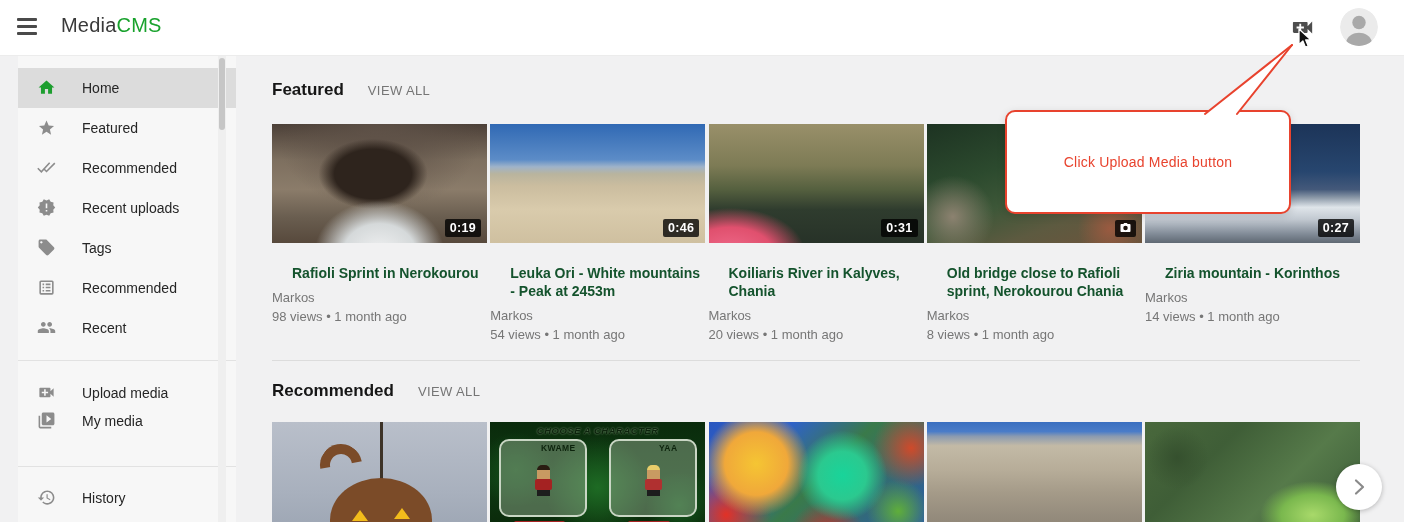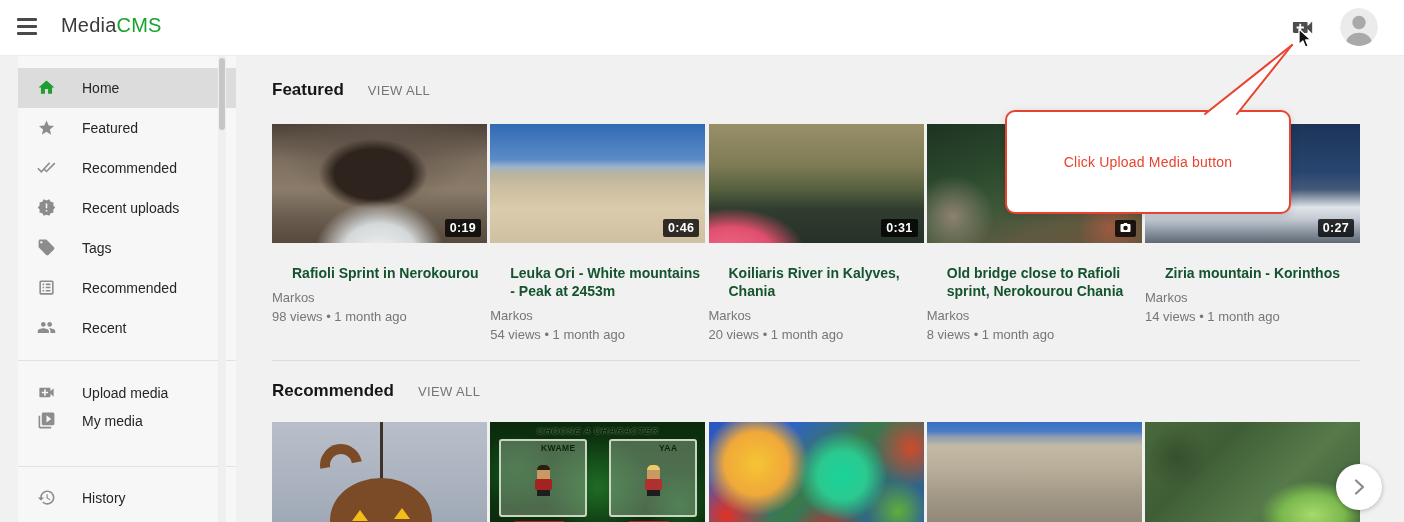--- a/index.html
+++ b/index.html
@@ -92,21 +92,21 @@
 
   
   .thumb-r2 { background:
       radial-gradient(circle 70px at 50% 55%, #1e6b24 0%, rgba(30,107,36,0) 75%),
       radial-gradient(circle 50px at 12% 40%, #14501a 0%, rgba(20,80,26,0) 75%),
       radial-gradient(circle 45px at 88% 70%, #155a1e 0%, rgba(21,90,30,0) 75%),
       linear-gradient(180deg,#0a2b0c 0%,#0e3a12 50%,#092408 100%); }
   .g-title { position:absolute; top:3px; left:0; width:100%; text-align:center; font-size:9.5px; font-weight:700;
              font-style:italic; color:#0d240d; letter-spacing:.5px; text-shadow:0 0 2px rgba(215,235,200,.6); }
   .g-panel { position:absolute; top:17px; width:88px; height:78px; background:rgba(158,180,152,.45);
-             border:2px solid #c9d6c4; border-radius:3px;padding-left:30px; }
+             border:2px solid #c9d6c4; border-radius:10px;padding-left:30px; }
   .g-panel.left { left:9px; } .g-panel.right { left:119px; }
   .g-name { text-align:center; font-size:8.5px; font-weight:700; color:#0d240d; margin-top:2px; letter-spacing:.4px; }
   .g-fig { position:absolute; left:50%; top:24px; transform:translateX(-50%); width:24px; }
   .g-fig .hair { width:13px; height:5px; margin:0 auto; border-radius:6px 6px 0 0; }
   .g-fig .head { width:13px; height:9px; margin:0 auto; background:#c89a62; }
   .g-fig .gbody { width:17px; height:11px; margin:0 auto; border-radius:2px; }
   .g-fig .legs { width:13px; height:6px; margin:0 auto; background:#1d1d1d; }
   .g-fig.kwame .hair { background:#2a1d12; } .g-fig.kwame .gbody { background:#a42222; }
   .g-fig.yaa .hair { background:#e8cd6a; } .g-fig.yaa .gbody { background:#b03030; }
   .g-btn { position:absolute; top:99px; font-size:8px; color:#f2dede; background:#a82424; border-radius:2px;

